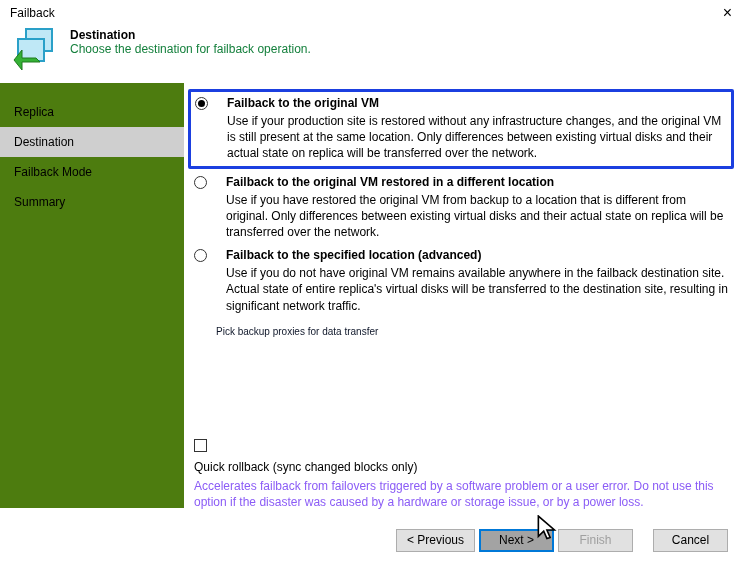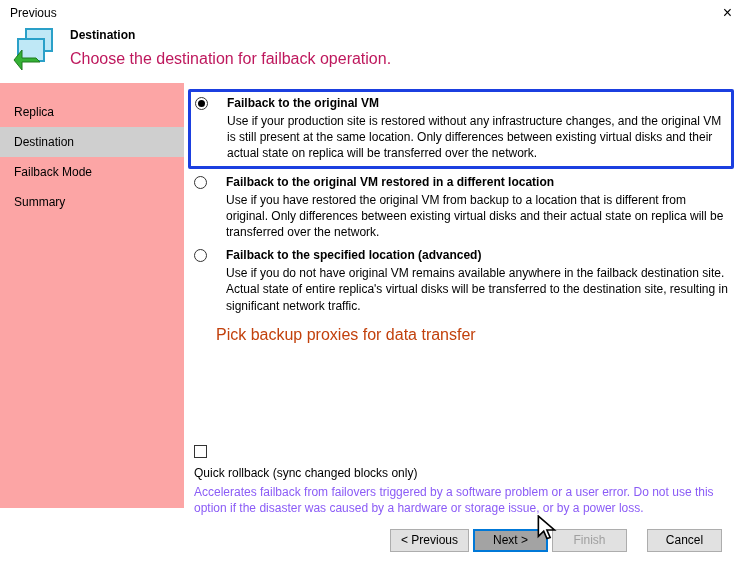--- a/index.html
+++ b/index.html
@@ -34,29 +34,29 @@
     gap: 10px;
   }
   .header-icon {
     width: 48px;
     height: 48px;
     position: relative;
     flex-shrink: 0;
   }
   .header-icon svg { width: 48px; height: 48px; }
   .header-text .ht-title { font-weight: 700; font-size: 12px; margin-top: 2px;}
-  .header-text .ht-sub { font-size: 16px; color: #be185d; margin-top: 8px;}
+  .header-text .ht-sub { font-size: 12px; color: #15803d; margin-top: 0;}
   .body {
     display: flex;
     height: calc(100% - 92px - 44px);
     border-top: 1px solid transparent;
   }
   .sidebar {
     width: 184px;
-    background: #fca5a5;
+    background: #4d7c0f;
     padding-top: 14px;
     flex-shrink: 0;
   }
   .sidebar-item {
     padding: 8px 14px;
     font-size: 12px;
     cursor: pointer;
   }
   .sidebar-item.active {
     background: #cfcfcf;
@@ -95,26 +95,26 @@
     position: absolute;
     width: 7px; height: 7px;
     background: #000;
     border-radius: 50%;
     top: 2px; left: 2px;
   }
   .opt-title { font-weight: 700; font-size: 12px; }
   .opt-desc { font-size: 12px; color: #000; line-height: 1.35; margin-top:3px;}
   .opt-body { flex:1; }
   .link {
-    color: #c2410c;
+    color: #0f172a;
     cursor: pointer;
     margin-left: 28px;
     margin-top: 10px;
     display: inline-block;
-    font-size: 16px;
+    font-size: 10px;
   }
   .checkbox-row {
     display: flex;
     align-items: flex-start;
     gap: 8px;
     margin-top: 100px;
     padding-left: 6px;
     flex-direction: column;
   }
   .checkbox {
@@ -129,21 +129,21 @@
   .cb-title { font-size: 12px; }
   .cb-desc { font-size: 12px; color: #8b5cf6; line-height: 1.35; margin-top:4px;}
   .footer {
     position: absolute;
     bottom: 0; left: 0; right: 0;
     height: 44px;
     display: flex;
     align-items: center;
     justify-content: flex-end;
     gap: 4px;
-    padding-right: 24px;
+    padding-right: 18px;
     background: #fff;
   }
   .btn {
     min-width: 75px;
     height: 23px;
     border: 1px solid #adadad;
     background: #e1e1e1;
     font-size: 12px;
     padding: 0 10px;
     display: inline-flex;
@@ -166,21 +166,21 @@
     top: 515px;
     pointer-events: none;
     z-index: 100;
   }
   .cursor svg { width: 22px; height: 30px; }
 </style>
 </head>
 <body>
 
 <div class="titlebar">
-  <span>Previous</span>
+  <span>Failback</span>
   <span class="close">×</span>
 </div>
 
 <div class="header">
   <div class="header-icon">
     <svg viewBox="0 0 48 48">
       <rect x="14" y="3" width="26" height="22" fill="#bfe8f6" stroke="#2aa0c8" stroke-width="2"></rect>
       <rect x="6" y="13" width="26" height="22" fill="#bfe8f6" stroke="#2aa0c8" stroke-width="2"></rect>
       <path d="M 24 38 L 10 38 L 10 30 L 2 40 L 10 50 L 10 42 L 28 42 Z" transform="translate(0,-6)" fill="#35b135" stroke="#1e7a1e" stroke-width="1"></path>
     </svg>

